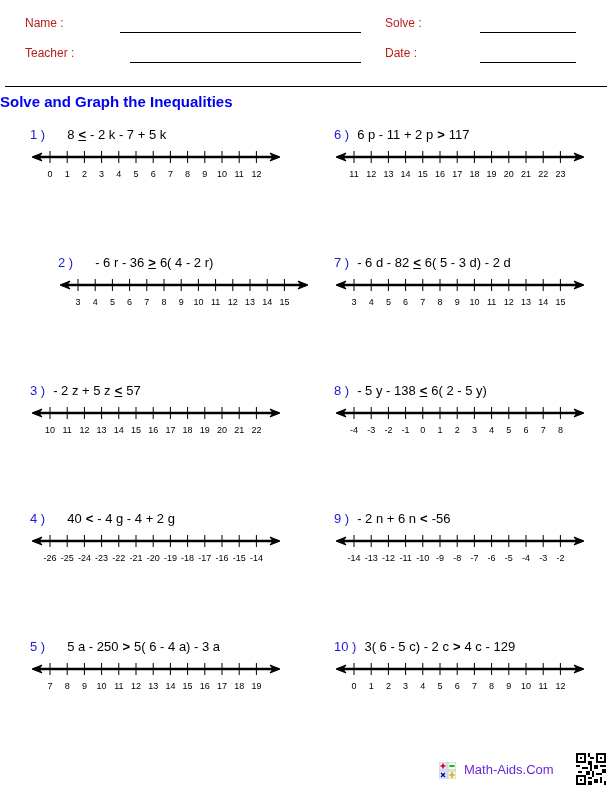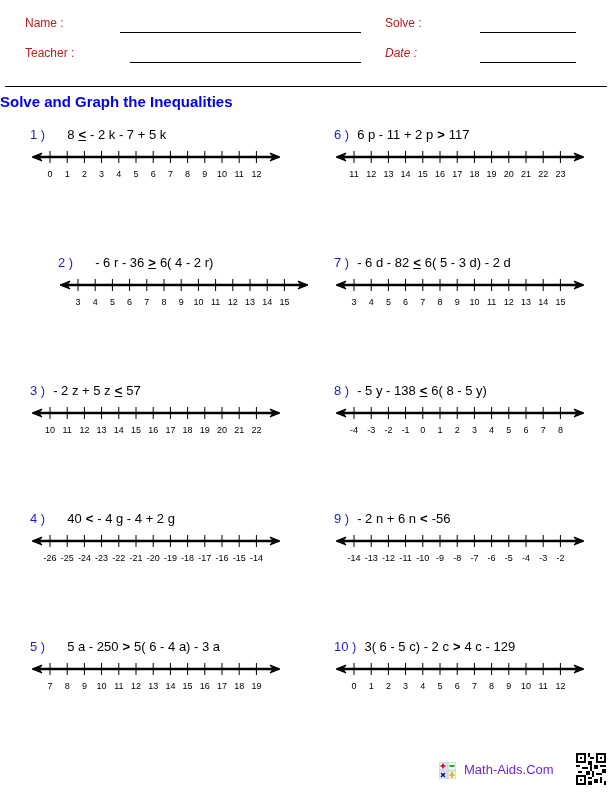--- a/index.html
+++ b/index.html
@@ -23,21 +23,21 @@
 </style>
 </head>
 <body>
 
 <div class="hdr-label" style="left:25px;top:16px;">Name :</div>
 <div class="hdr-line" style="left:120px;top:32px;width:241px;"></div>
 <div class="hdr-label" style="left:385px;top:16px;">Solve :</div>
 <div class="hdr-line" style="left:480px;top:32px;width:96px;"></div>
 <div class="hdr-label" style="left:25px;top:46px;">Teacher :</div>
 <div class="hdr-line" style="left:130px;top:62px;width:231px;"></div>
-<div class="hdr-label" style="left:385px;top:46px;font-style:italic;">Date :</div>
+<div class="hdr-label" style="left:385px;top:46px;">Date :</div>
 <div class="hdr-line" style="left:480px;top:62px;width:96px;"></div>
 
 <div class="divider"></div>
 <div class="title">Solve and Graph the Inequalities</div>
 
 <div id="problems">
     <div class="problem" style="left: 30px; top: 127px;">
       <div class="prob-text"><span class="prob-num" style="margin-right: 22px;">1 )</span><span>8</span><span class="rel under">&lt;</span><span>- 2 k - 7 + 5 k</span></div>
       <div style="position: absolute; left: 0px; top: 0px;">
         <svg class="nl" width="260" height="60" transform="" style="top: 0px; left: 0px; position: absolute; margin-top: 0px;">
@@ -283,21 +283,21 @@
           <line x1="192" x2="192" y1="24" y2="36" stroke="#000" stroke-width="1"></line>
           <text x="192" y="50" text-anchor="middle" class="tick-label">13</text>
           <line x1="209.2" x2="209.2" y1="24" y2="36" stroke="#000" stroke-width="1"></line>
           <text x="209.2" y="50" text-anchor="middle" class="tick-label">14</text>
           <line x1="226.39999999999998" x2="226.39999999999998" y1="24" y2="36" stroke="#000" stroke-width="1"></line>
           <text x="226.39999999999998" y="50" text-anchor="middle" class="tick-label">15</text>
         </svg>
       </div>
     </div>
     <div class="problem" style="left: 334px; top: 383px;">
-      <div class="prob-text"><span class="prob-num" style="margin-right: 8px;">8 )</span><span>- 5 y - 138</span><span class="rel under">&lt;</span><span>6( 8 - 5 y)</span></div>
+      <div class="prob-text"><span class="prob-num" style="margin-right: 8px;">8 )</span><span>- 5 y - 138</span><span class="rel under">&lt;</span><span>6( 2 - 5 y)</span></div>
       <div style="position: absolute; left: 0px; top: 0px;">
         <svg class="nl" width="260" height="60" transform="" style="top: 0px; left: 0px; position: absolute; margin-top: 0px;">
           <line x1="4" y1="30" x2="248" y2="30" stroke="#000" stroke-width="2.5"></line>
           <path d="M2 30 L12 26 L9 30 L12 34 Z" fill="#000" stroke="#000" stroke-width="1"></path>
           <path d="M250 30 L240 26 L243 30 L240 34 Z" fill="#000" stroke="#000" stroke-width="1"></path>
           <line x1="20" x2="20" y1="24" y2="36" stroke="#000" stroke-width="1"></line>
           <text x="20" y="50" text-anchor="middle" class="tick-label">-4</text>
           <line x1="37.2" x2="37.2" y1="24" y2="36" stroke="#000" stroke-width="1"></line>
           <text x="37.2" y="50" text-anchor="middle" class="tick-label">-3</text>
           <line x1="54.4" x2="54.4" y1="24" y2="36" stroke="#000" stroke-width="1"></line>

